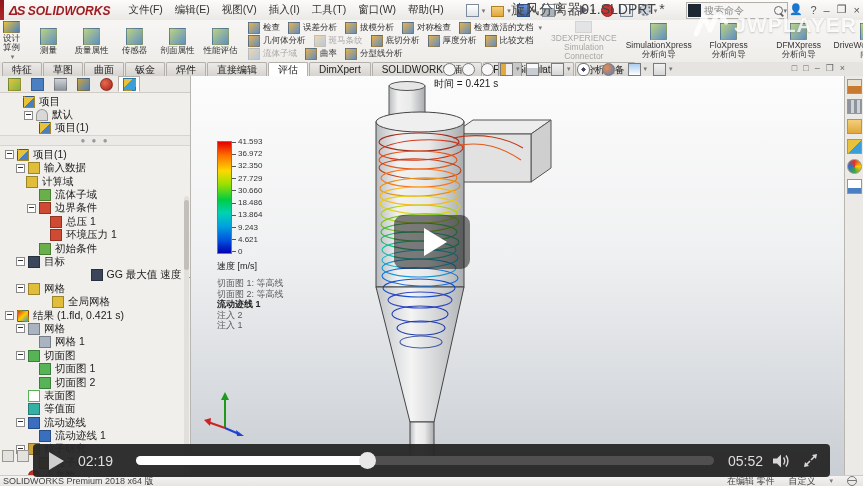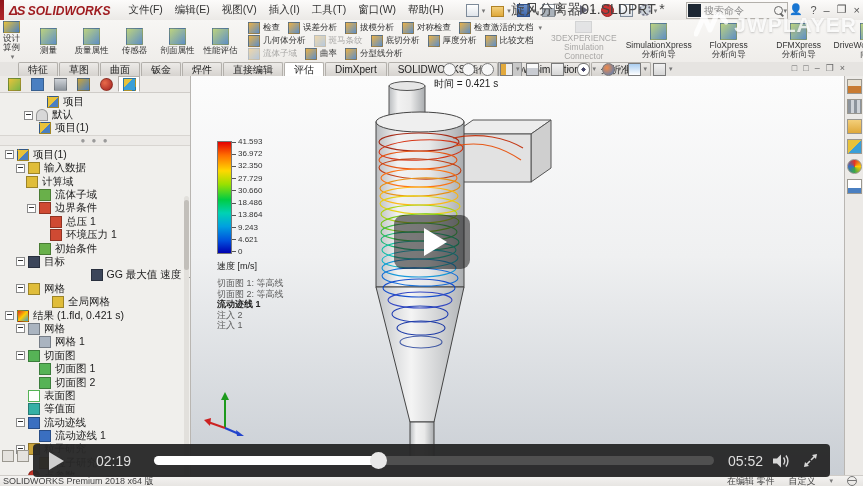--- a/index.html
+++ b/index.html
@@ -136,21 +136,21 @@
   #statusbar .rgt{margin-left:auto;display:flex;align-items:center;gap:14px;padding-right:6px;}
   .globe{width:8px;height:8px;border:1px solid #777;border-radius:50%;position:relative;}
   .globe::after{content:"";position:absolute;left:0;right:0;top:3px;height:1px;background:#777;}
   
   #filter-bar{left:2px;bottom:24px;display:flex;gap:3px;}
   #filter-bar .fi{width:10px;height:10px;border:1px solid #9a978f;background:#e4e2de;}
   
   #vbar{left:33px;top:444px;width:797px;height:33px;background:rgba(40,40,40,.96);border-radius:4px;z-index:50;
         display:flex;align-items:center;color:#e6e6e6;}
   #vplay{width:0;height:0;border-top:9px solid transparent;border-bottom:9px solid transparent;border-left:15px solid #cfcfcf;margin:0 14px 0 16px;cursor:pointer;}
-  #vtime{font-size:14px;color:#dedede;width:44px;margin-left:18px;}
+  #vtime{font-size:14px;color:#dedede;width:44px;}
   #vtrack{flex:1;height:9px;border-radius:5px;background:#505050;margin:0 14px;position:relative;cursor:pointer;}
   #vfill{position:absolute;left:0;top:0;bottom:0;border-radius:5px;background:#fff;}
   #vknob{position:absolute;top:-4px;width:17px;height:17px;border-radius:50%;background:#e8e8e8;margin-left:-8px;cursor:grab;}
   #vdur{font-size:14px;color:#dedede;margin-right:10px;}
   #vvol,#vfs{margin-right:12px;cursor:pointer;display:flex;align-items:center;}
   
   #watermark{right:6px;top:12px;display:flex;align-items:center;gap:6px;z-index:30;opacity:.85;pointer-events:none;}
   #watermark .wtxt{font-size:21px;font-weight:bold;letter-spacing:1px;color:rgba(255,255,255,.92);text-shadow:0 1px 2px rgba(120,120,120,.45);}
 </style>
 </head>
@@ -365,21 +365,21 @@
 </div>
 
 <div id="watermark" class="abs">
   <svg width="34" height="26" viewBox="0 0 34 26">
     <path d="M2 22 L10 4 L16 18 L24 0 L32 10" fill="none" stroke="rgba(255,255,255,.92)" stroke-width="5" stroke-linecap="round" stroke-linejoin="round"></path>
   </svg>
   <span class="wtxt">JWPLAYER</span>
 </div>
 
 <div id="tabbar" class="abs">
-  <div style="display:flex;align-items:flex-end;margin-left:16px;">
+  <div style="display:flex;align-items:flex-end;">
 
   <span class="tab">特征</span>
       <span class="tab">草图</span>
       <span class="tab">曲面</span>
       <span class="tab">钣金</span>
       <span class="tab">焊件</span>
       <span class="tab">直接编辑</span>
       <span class="tab" data-active="true">评估</span>
       <span class="tab">DimXpert</span>
       <span class="tab">SOLIDWORKS 插件</span>
@@ -460,21 +460,21 @@
       <span class="ptab" data-icon="displaymanager-tab-icon">
         <span class="pi"></span>
       </span>
 
       <span class="ptab" data-icon="flow-simulation-tab-icon" data-active="true">
         <span class="pi"></span>
       </span>
     </div>
   <div style="padding-top:2px;">
 
-      <div class="trow" data-icon="project-icon" style="padding-left: 11px; margin-left: 24px;">
+      <div class="trow" data-icon="project-icon" style="padding-left: 11px;">
         <span class="exp"></span>
         <span class="ticon"></span>
         <span>项目</span>
       </div>
 
       <div class="trow" data-icon="pin-icon" data-exp="true" style="padding-left: 24px;">
         <span class="exp"></span>
         <span class="ticon"></span>
         <span>默认</span>
       </div>

